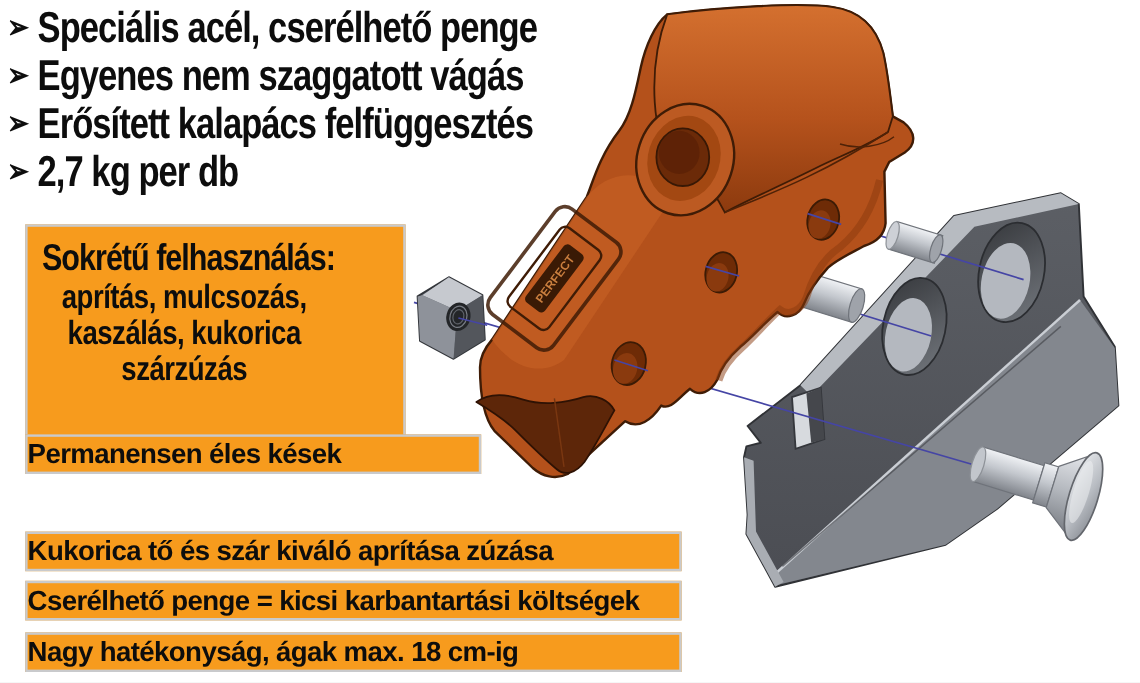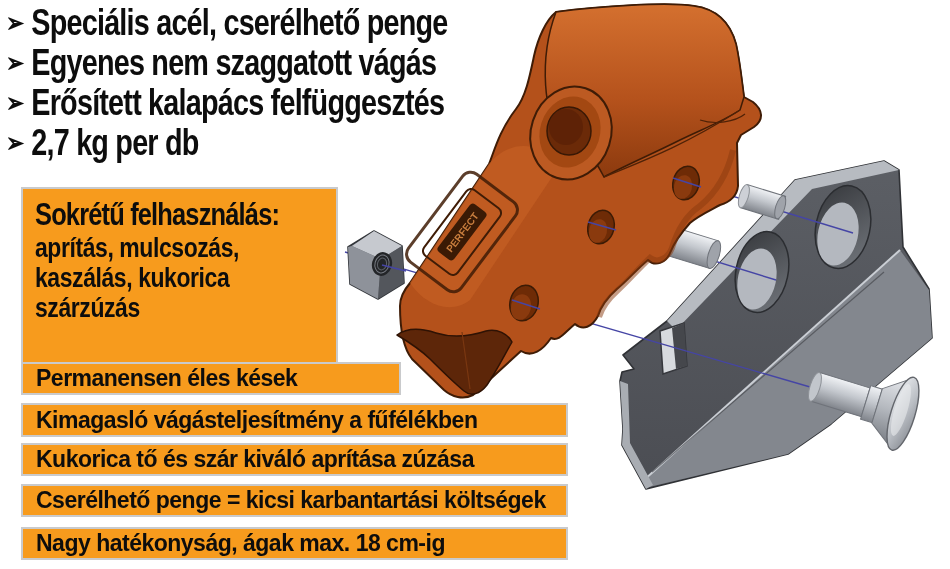--- a/index.html
+++ b/index.html
@@ -13,34 +13,35 @@
     height:40px;display:flex;align-items:center;white-space:nowrap;
     font-size:36px;font-weight:bold;letter-spacing:-1px;
     transform:scaleX(.8);transform-origin:0 50%;
   }
   .bullet-glyph{font-size:27px;margin-right:9px;letter-spacing:0;}
   
   .usage-box{
     position:absolute;left:21px;top:187px;width:317px;height:198px;
     box-sizing:border-box;border:2px solid #c9cacc;background:#f79b1d;
     padding:7px 12px 0 12px;
+    text-align:center;
   }
   .usage-title{
     font-size:31px;font-weight:bold;line-height:37px;white-space:nowrap;
     transform:scaleX(.82);transform-origin:0 0;letter-spacing:-1px;
   }
   .usage-line{
     font-size:28px;font-weight:bold;line-height:30px;white-space:nowrap;
     transform:scaleX(.82);transform-origin:0 0;letter-spacing:-0.5px;
   }
   
   .bar{
     position:absolute;left:21px;box-sizing:border-box;
     background:#f79b1d;border:2px solid #c9cacc;
-    display:flex;align-items:center;padding-left:13px;
+    display:flex;align-items:center;
     font-size:23px;font-weight:bold;letter-spacing:-0.5px;white-space:nowrap;
   }
   .diagram-svg{position:absolute;left:0;top:0;}
 </style>
 </head>
 <body>
 
 <div class="canvas">
 
   <svg class="diagram-svg" width="950" height="569" viewBox="0 0 950 569">
@@ -214,18 +215,17 @@
   </div>
 
   <div class="usage-box">
     <div class="usage-title">Sokrétű felhasználás:</div>
     <div class="usage-line">aprítás, mulcsozás,</div>
     <div class="usage-line">kaszálás, kukorica</div>
     <div class="usage-line">szárzúzás</div>
   </div>
 
   <div class="bar" style="top:362px;width:380px;height:33px;">Permanensen éles kések</div>
-  <div class="bar" style="top:403px;width:547px;height:34px;">Kimagasló vágásteljesítmény a fűfélékben</div>
   <div class="bar" style="top:484px;width:547px;height:33px;">Cserélhető penge = kicsi karbantartási költségek</div>
   <div class="bar" style="top:443px;width:547px;height:33px;">Kukorica tő és szár kiváló aprítása zúzása</div>
   <div class="bar" style="top:527px;width:547px;height:33px;">Nagy hatékonyság, ágak max. 18 cm-ig</div>
 
 </div>
 
 </body></html>

